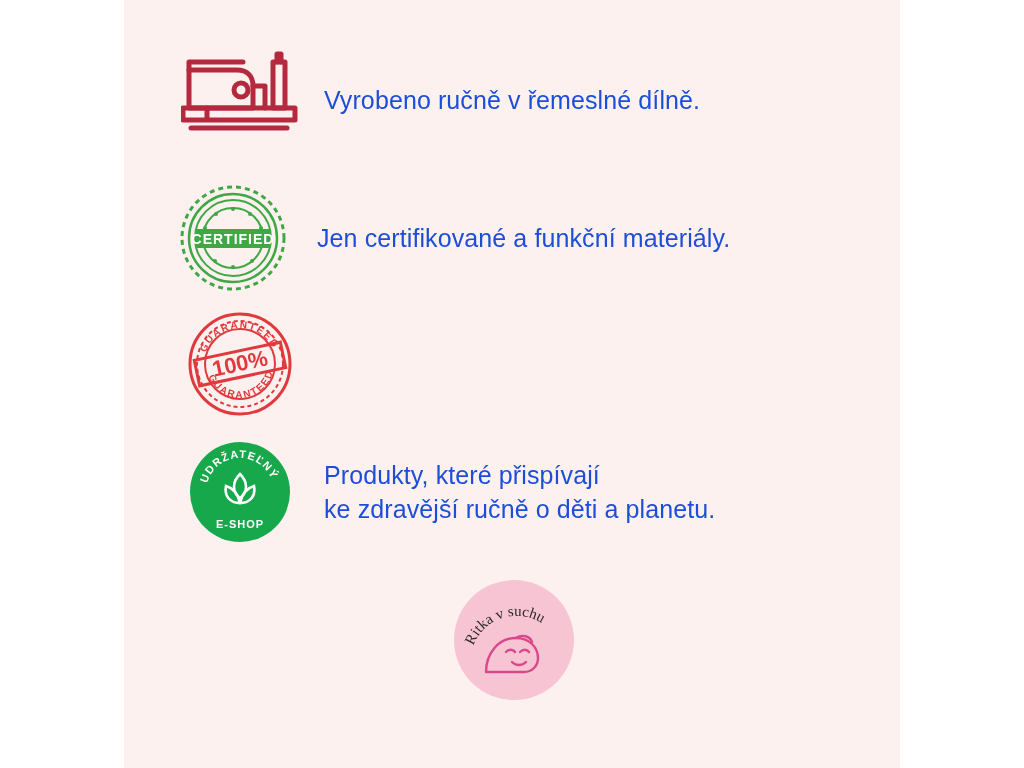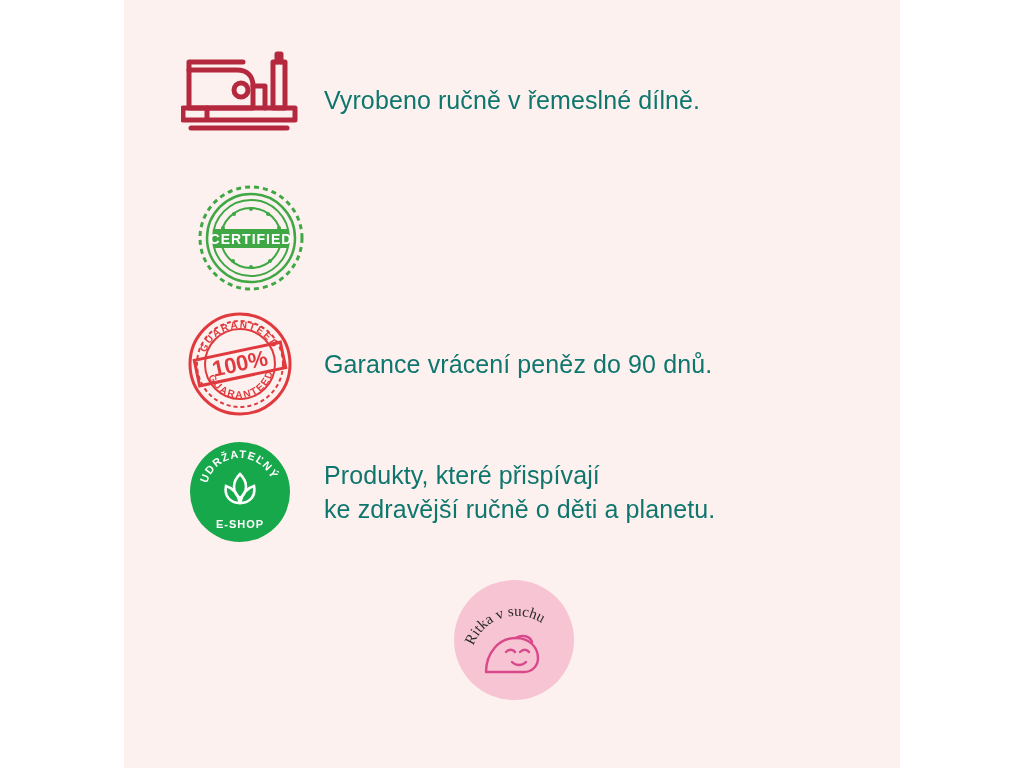--- a/index.html
+++ b/index.html
@@ -43,28 +43,28 @@
     width: 120px;
     height: 120px;
     flex: 0 0 120px;
     display: flex;
     align-items: center;
     justify-content: center;
   }
   .benefit-text {
     font-size: 25px;
     line-height: 34px;
-    color: #0f766e;
+    color: #1d4ed8;
     letter-spacing: 0.1px;
     white-space: pre-line;
     margin-left: 24px;
   }
   
   #row-0 { left: 56px; top: 40px; }
-  #row-1 { left: 67px; top: 178px; }
+  #row-1 { left: 49px; top: 178px; }
   #row-2 { left: 56px; top: 304px; }
   #row-3 { left: 56px; top: 432px; }
 
   .logo-wrap {
     position: absolute;
     left: 330px;
     top: 580px;
     width: 120px;
     height: 120px;
   }
@@ -131,20 +131,21 @@
                 <circle cx="55" cy="84" r="2"></circle>
               <circle cx="37" cy="78" r="2"></circle>
                 <circle cx="27" cy="63" r="2"></circle>
               <circle cx="27" cy="45" r="2"></circle>
                 <circle cx="38" cy="31" r="2"></circle>
             </g>
             <rect x="18" y="46" width="74" height="19" fill="#3fa845"></rect>
             <text x="55" y="60.5" text-anchor="middle" font-family="Liberation Sans, sans-serif" font-size="14" font-weight="bold" fill="#ffffff" letter-spacing="1">CERTIFIED</text>
           </svg>
         </div>
+        <div class="benefit-text">Jen certifikované a funkční materiály.</div>
       </div>
 
       <div class="benefit-row" id="row-2">
         <div class="benefit-icon">
           <svg width="112" height="112" viewBox="0 0 112 112" aria-hidden="true">
             <defs>
               <path id="arcTop" d="M 20 56 A 36 36 0 0 1 92 56"></path>
               <path id="arcBottom" d="M 22 56 A 34 34 0 0 0 90 56"></path>
             </defs>
             <g stroke="#e03a3e" fill="none">
@@ -157,21 +158,20 @@
             </text>
             <text font-family="Liberation Sans, sans-serif" font-size="10" font-weight="bold" fill="#e03a3e" letter-spacing="1.6">
               <textPath href="#arcBottom" startOffset="12%">GUARANTEED</textPath>
             </text>
             <g transform="rotate(-12 56 56)">
               <rect x="12" y="43" width="88" height="26" fill="none" stroke="#e03a3e" stroke-width="3"></rect>
               <text x="56" y="63" text-anchor="middle" font-family="Liberation Sans, sans-serif" font-size="22" font-weight="bold" fill="#e03a3e">100%</text>
             </g>
           </svg>
         </div>
-        <div class="benefit-text">Garance vrácení peněz do 90 dnů.</div>
       </div>
 
       <div class="benefit-row" id="row-3">
         <div class="benefit-icon">
           <svg width="104" height="104" viewBox="0 0 104 104" aria-hidden="true">
             <defs>
               <path id="sArcTop" d="M 18 52 A 34 34 0 0 1 86 52"></path>
             </defs>
             <circle cx="52" cy="52" r="50" fill="#17a84b"></circle>
             <text font-family="Liberation Sans, sans-serif" font-size="11" font-weight="bold" fill="#ffffff" letter-spacing="1.2">

